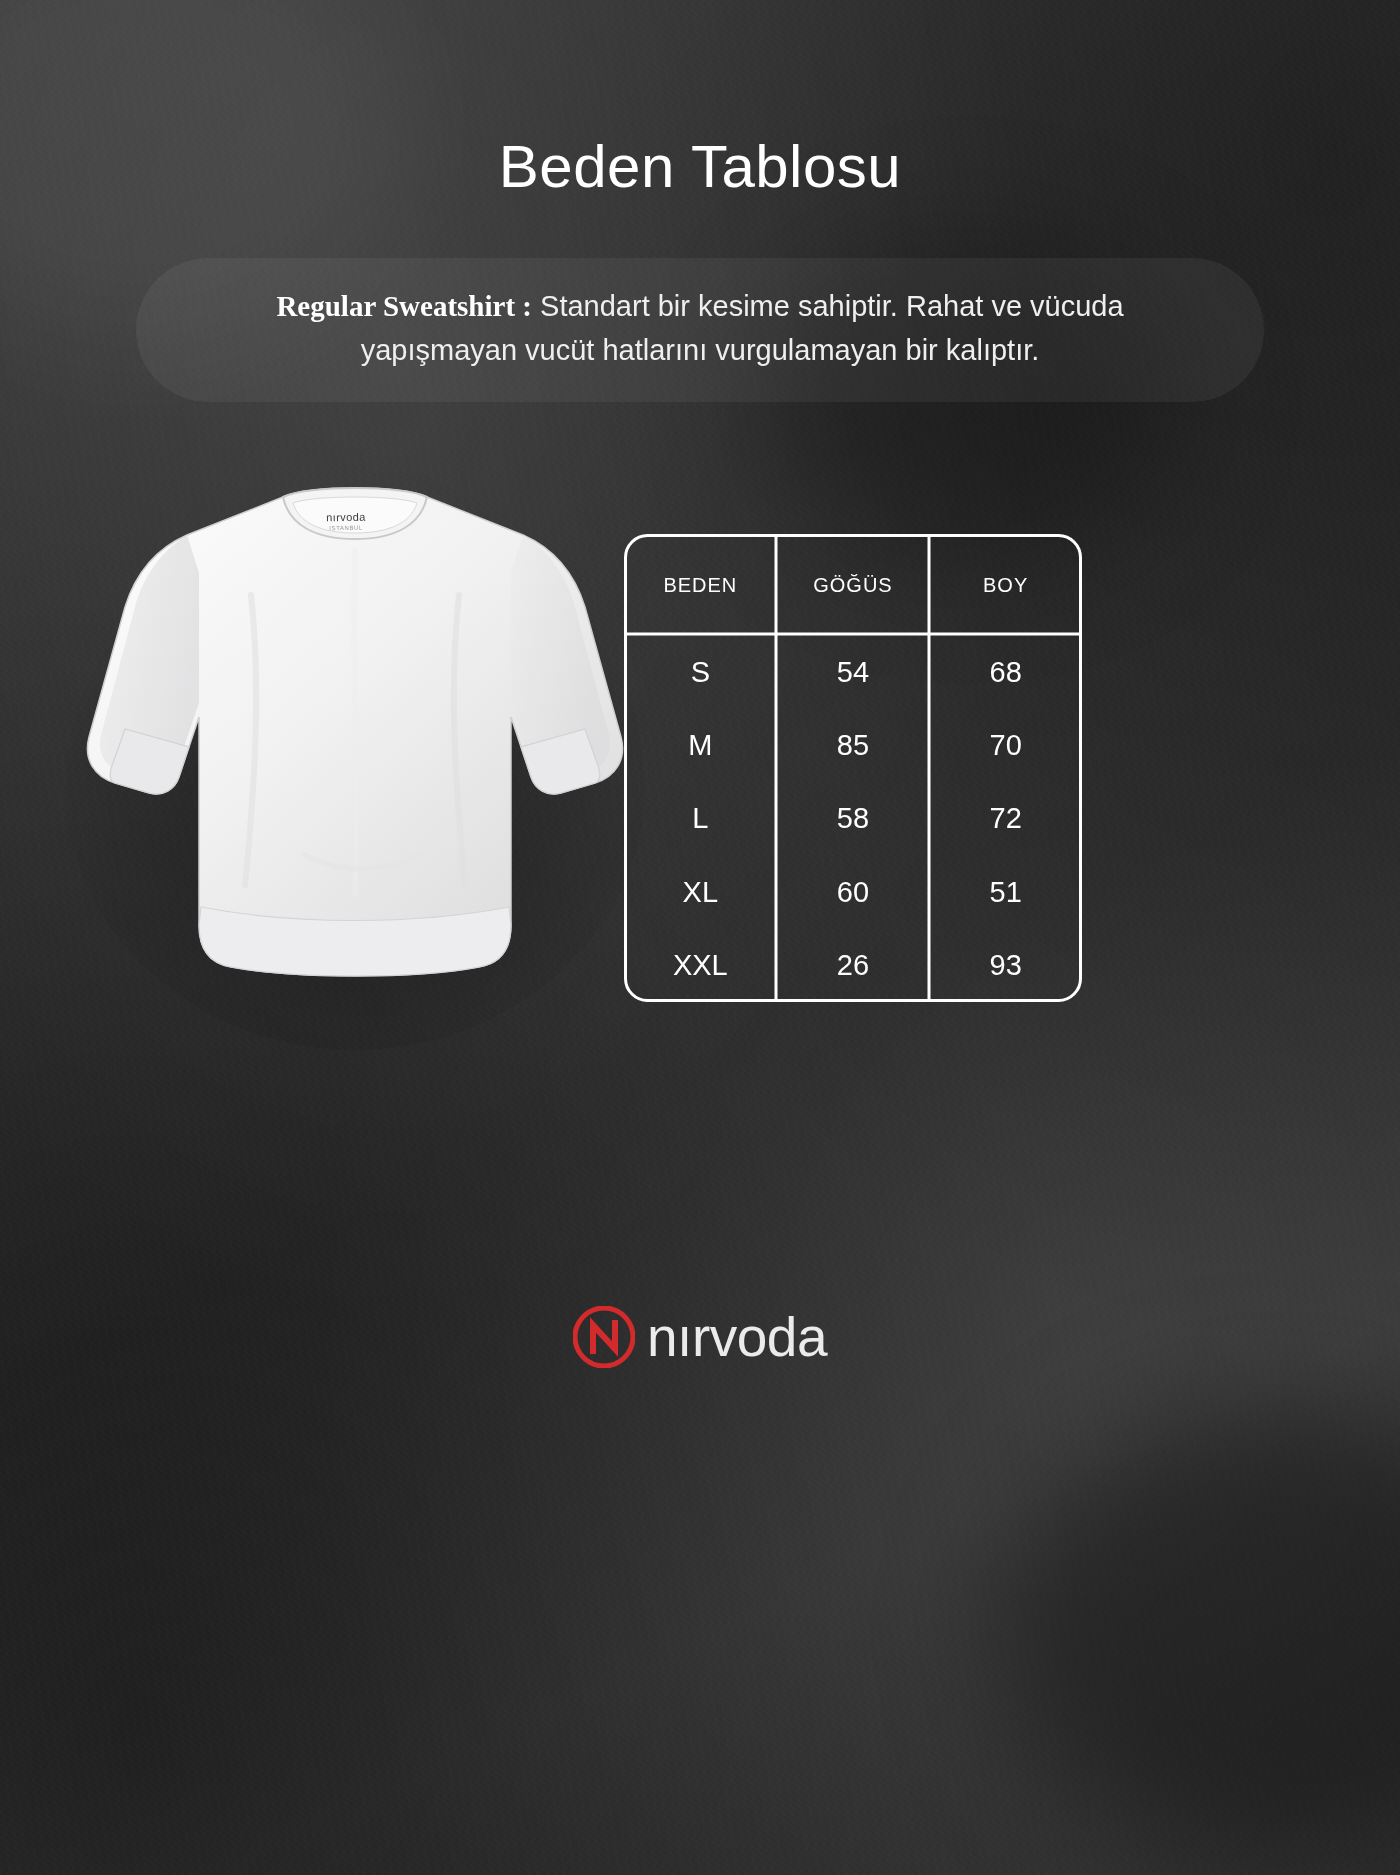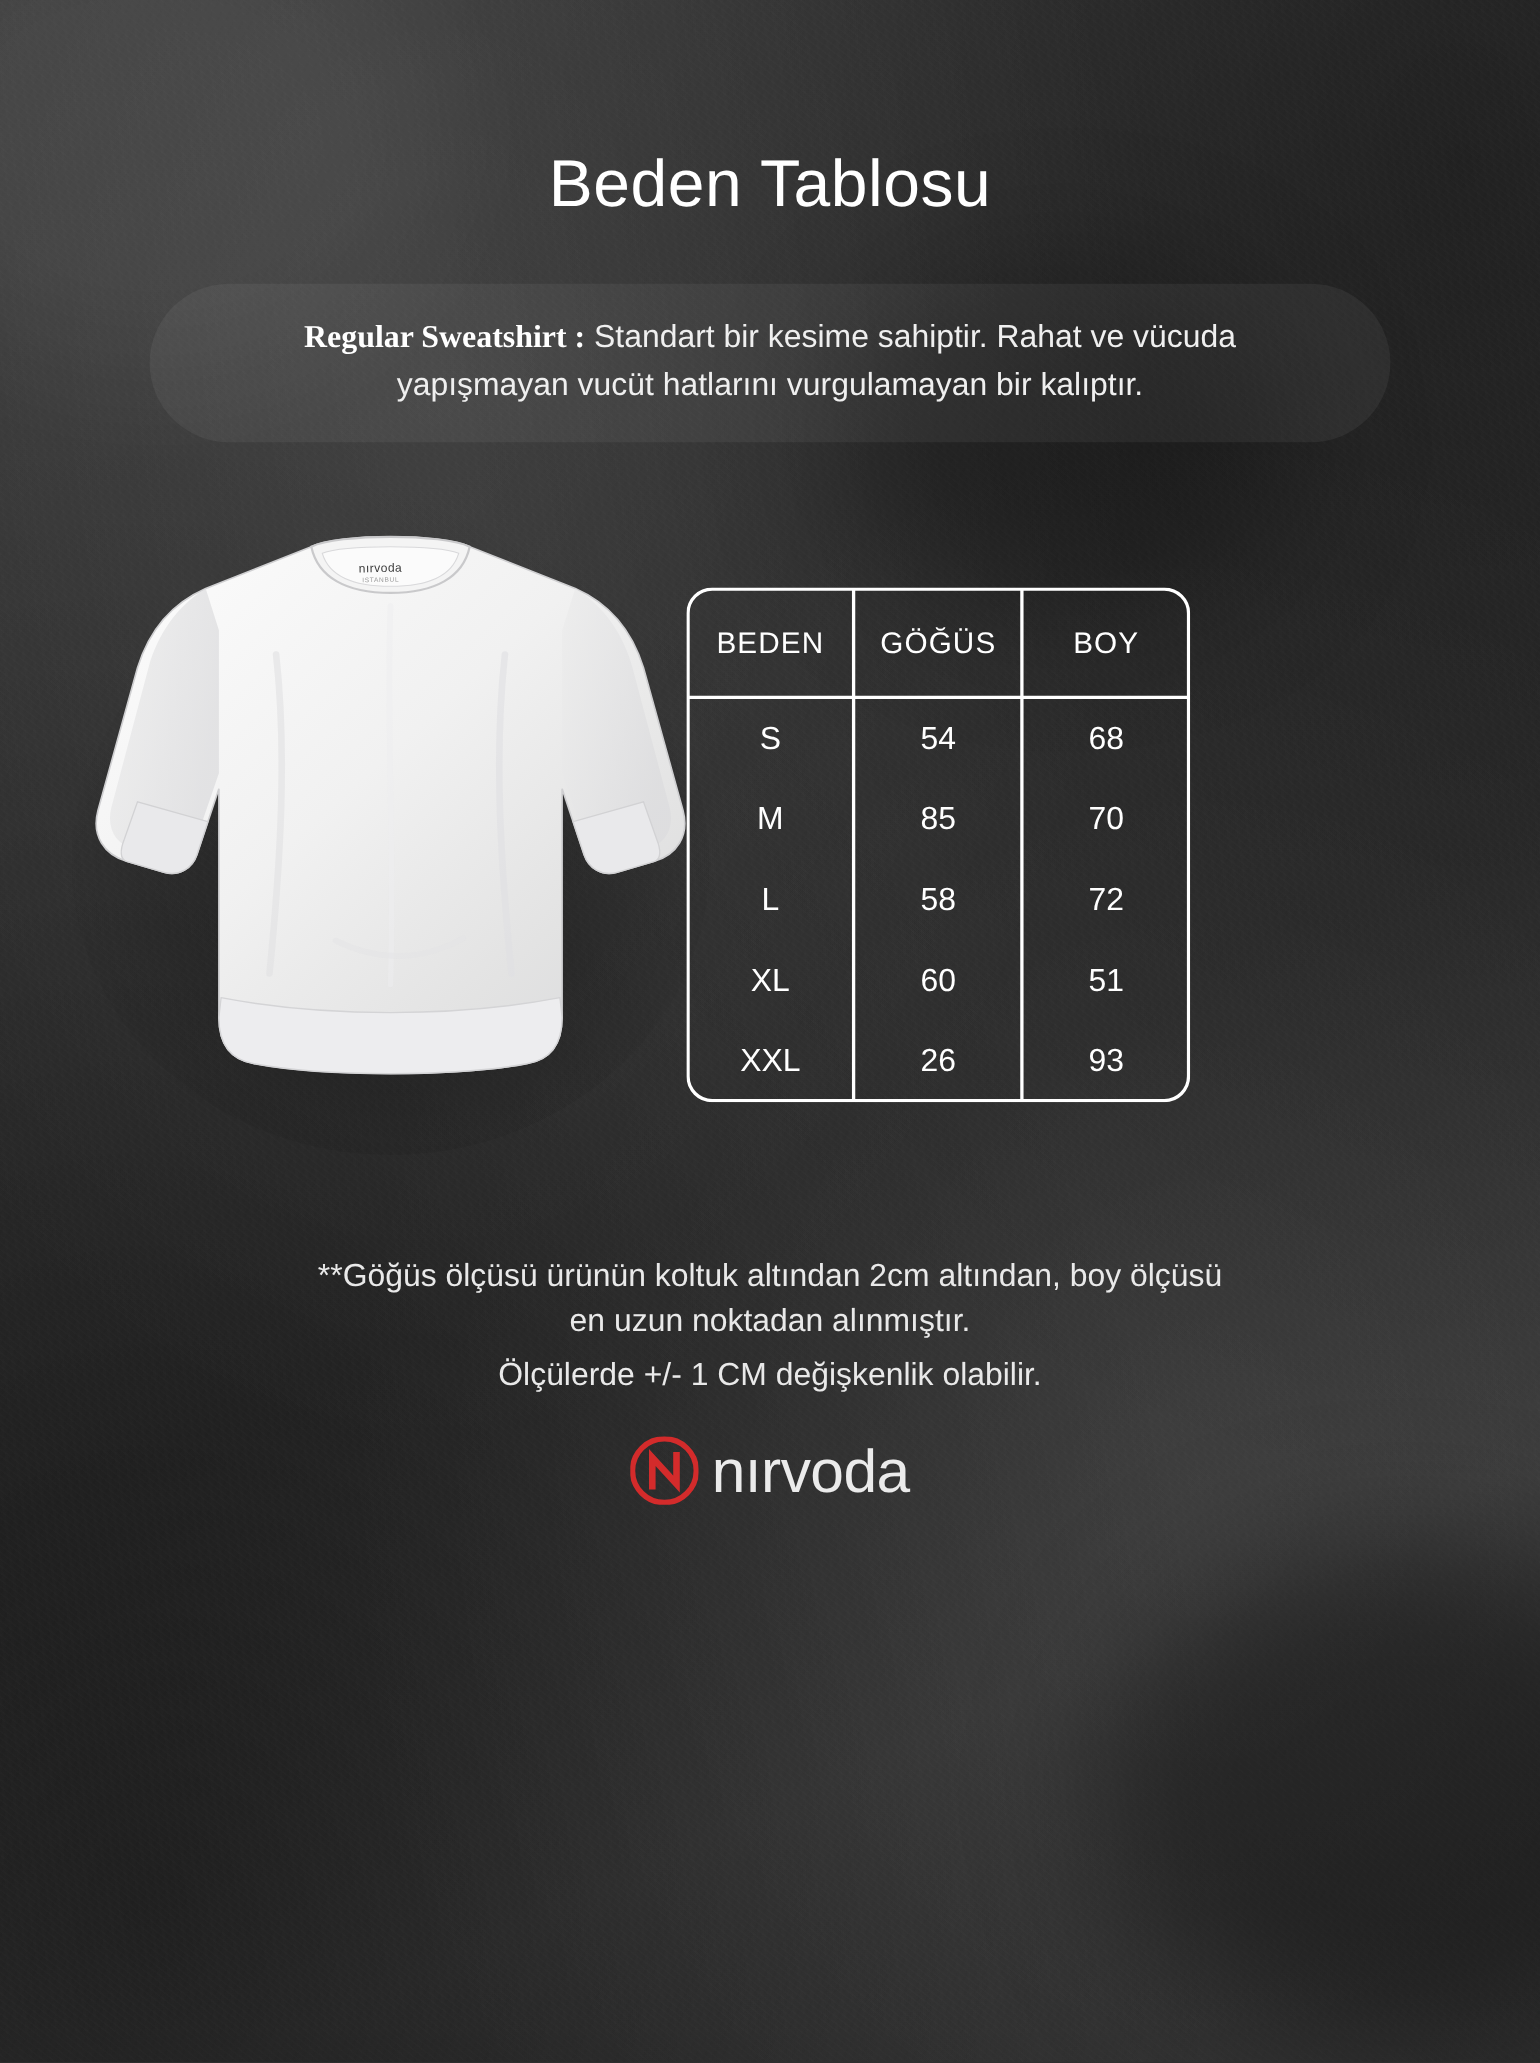--- a/index.html
+++ b/index.html
@@ -119,21 +119,21 @@
     color: #ffffff;
     table-layout: fixed;
   }
   table.size-table th,
   table.size-table td {
     text-align: center;
     font-weight: normal;
     color: #ffffff;
   }
   table.size-table th {
-    font-size: 27px;
+    font-size: 20px;
     letter-spacing: 1px;
     height: 100px;
     vertical-align: middle;
   }
   table.size-table td {
     font-size: 29px;
     height: 66px;
     vertical-align: middle;
   }
   
@@ -298,25 +298,20 @@
         </tr>
         <tr>
           <td>XXL</td>
           <td>26</td>
           <td>93</td>
         </tr>
       </tbody>
     </table>
   </div>
 
-  <div class="footnotes">
-    <span>**Göğüs ölçüsü ürünün koltuk altından 2cm altından, boy ölçüsü</span>
-    <span class="line2">en uzun noktadan alınmıştır.</span>
-    <span class="line3">Ölçülerde +/- 1 CM değişkenlik olabilir.</span>
-  </div>
 
   <div class="logo">
     <div class="logo-mark">
       <svg width="62" height="62" viewBox="0 0 62 62" xmlns="http://www.w3.org/2000/svg" aria-hidden="true">
         <circle cx="31" cy="31" r="29" fill="none" stroke="#d32b2b" stroke-width="5"></circle>
         <path d="M20 45 L20 19 L42 43 L42 17" fill="none" stroke="#d32b2b" stroke-width="6" stroke-linecap="square" stroke-linejoin="miter"></path>
       </svg>
     </div>
     <div class="logo-text">nırvoda</div>
   </div>

